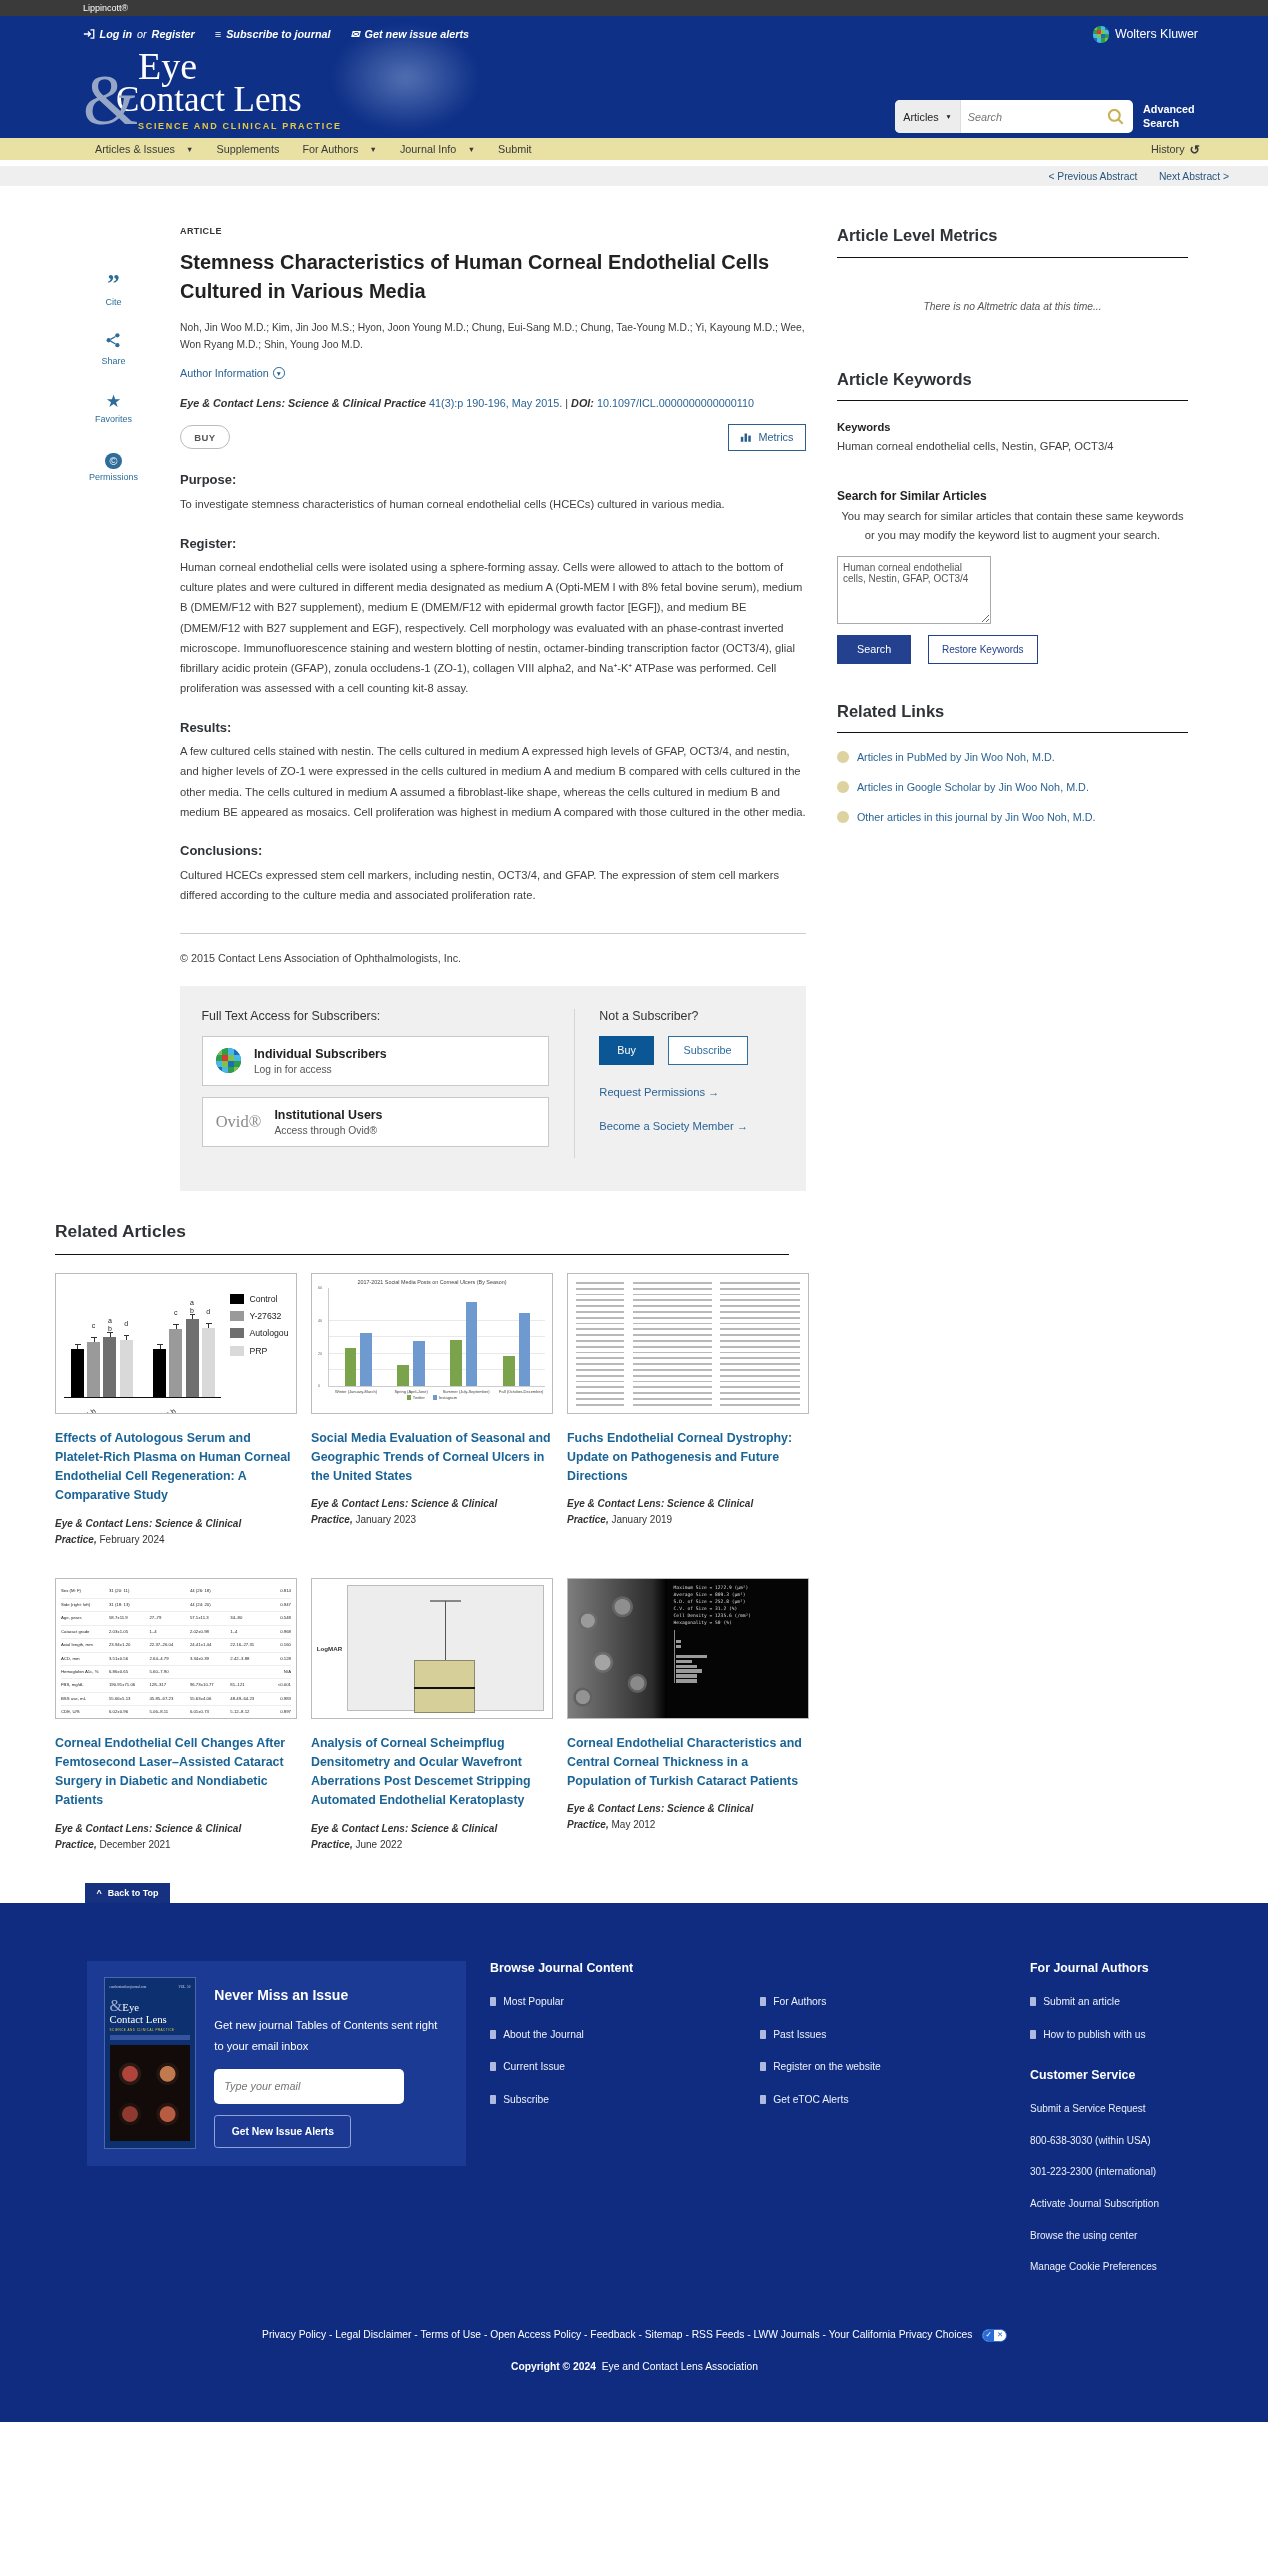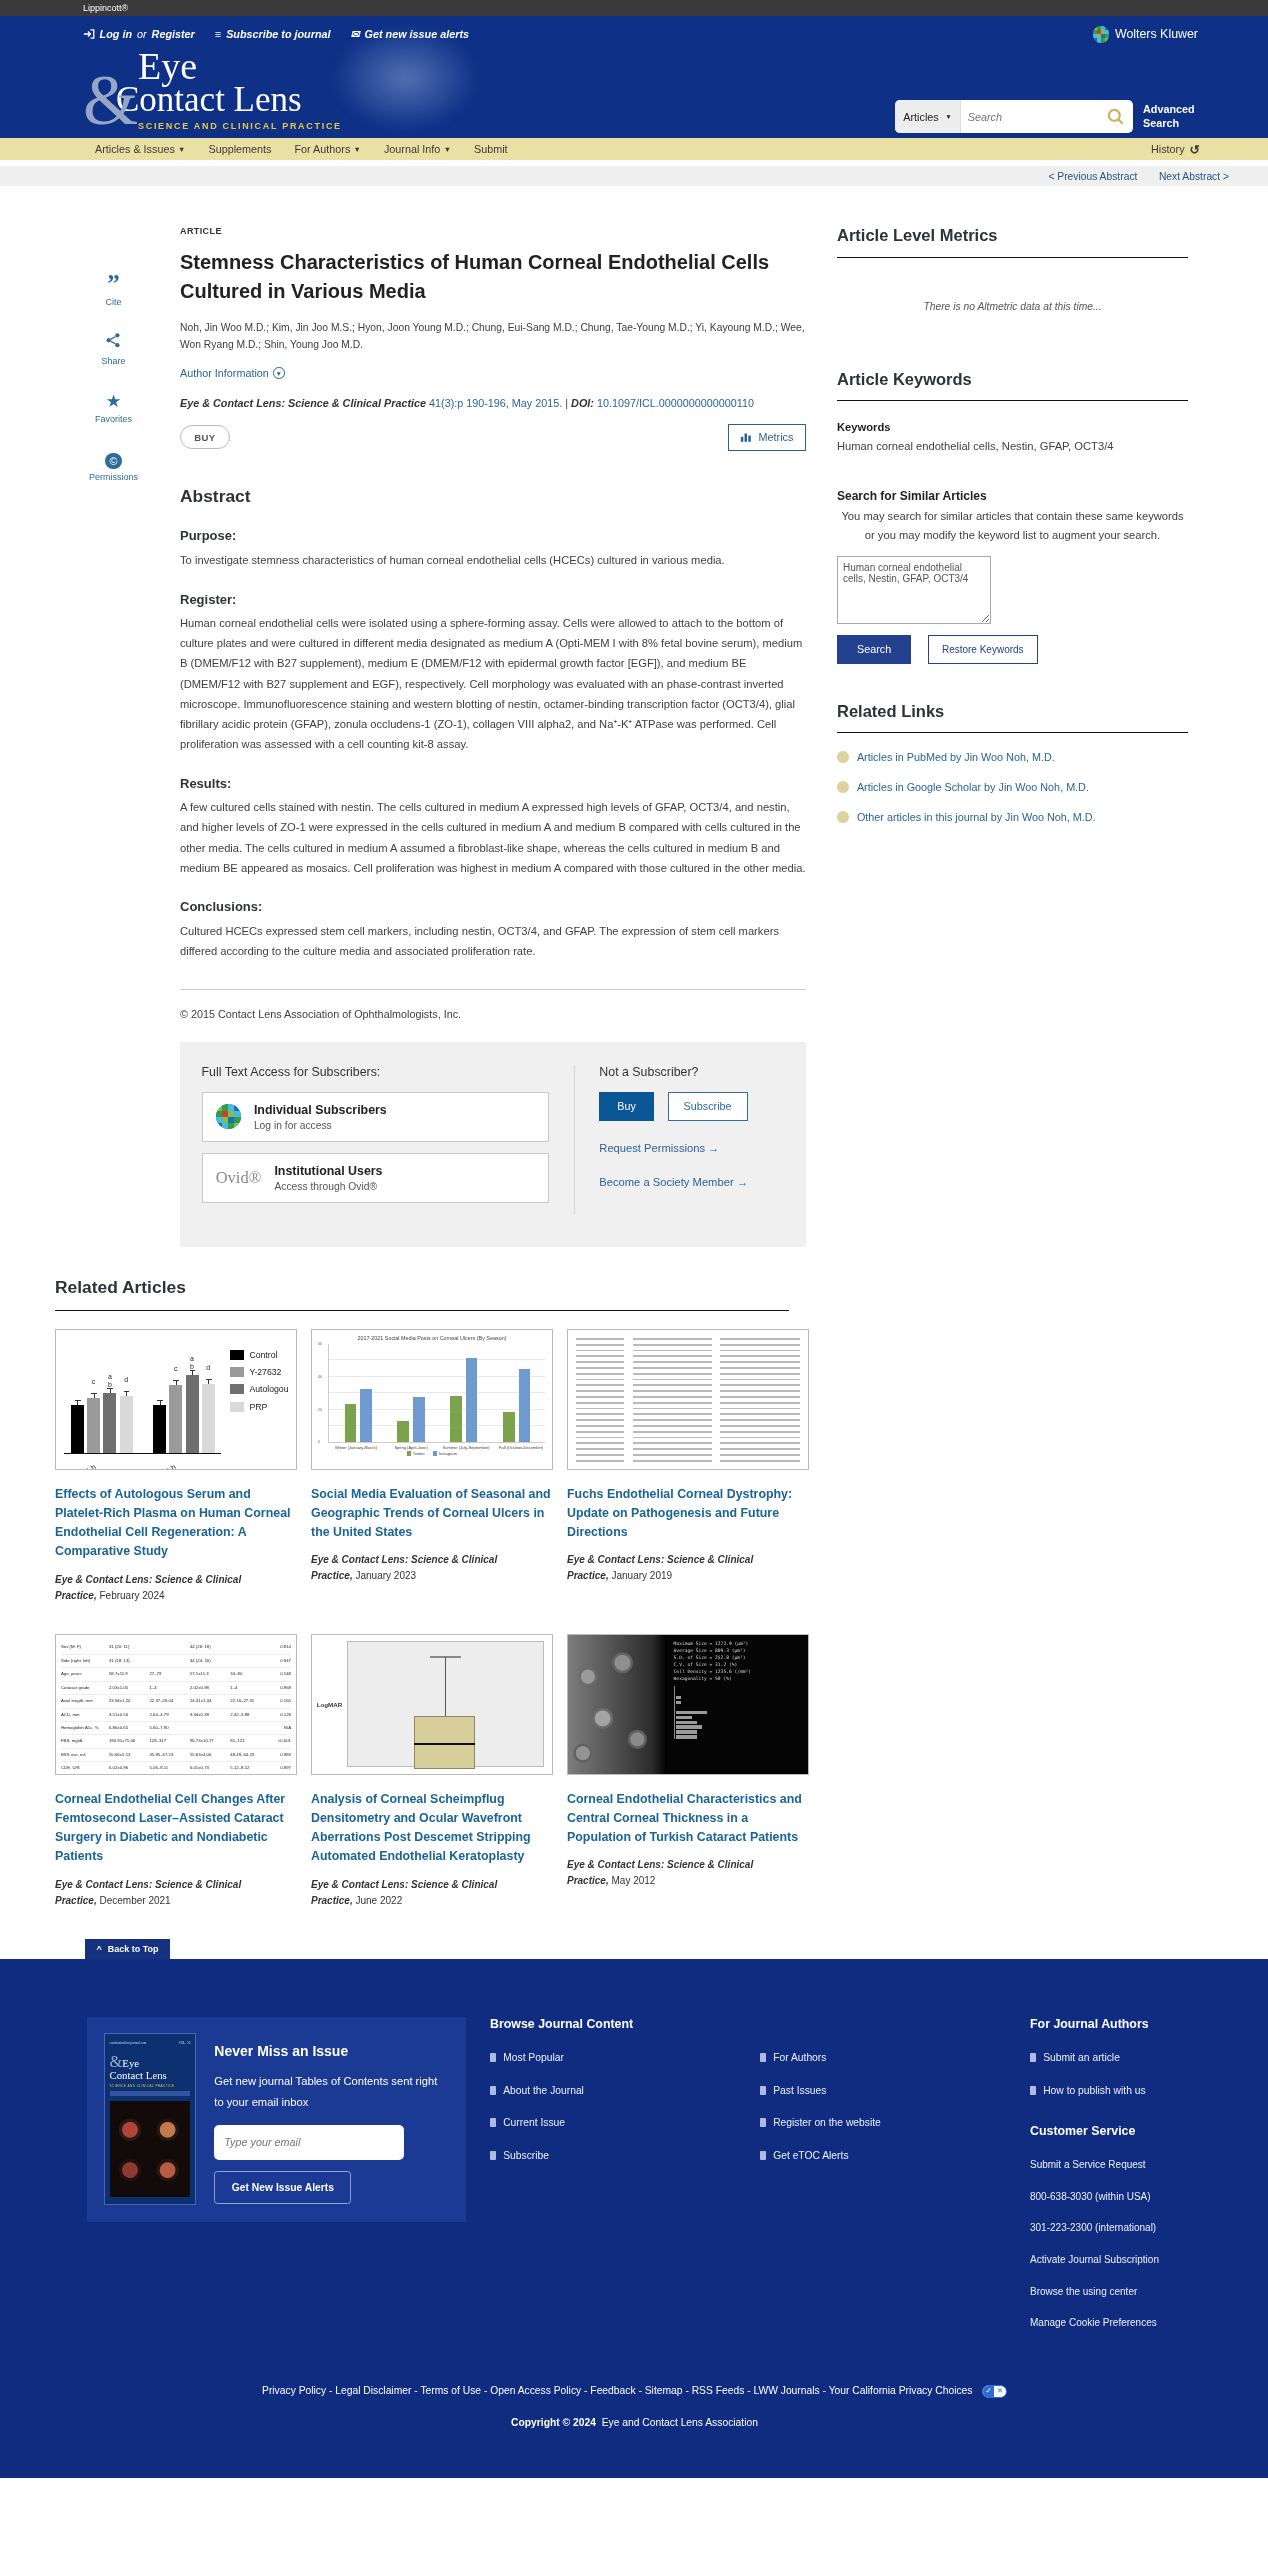--- a/index.html
+++ b/index.html
@@ -26,21 +26,21 @@
   .searchbox { display:flex; width:238px; height:33px; background:#fff; border-radius:5px; overflow:hidden; align-items:stretch; }
   .scope { display:flex; align-items:center; gap:6.6px; background:#ededed; color:#222; font-size:10.8px; padding:0 8.3px; border-right:0.8px solid #ddd; cursor:pointer; }
   .scope b { font-size:6.6px; }
   .searchbox input { border:0; outline:0; flex:1; font-size:10.8px; font-style:italic; color:#333; padding:0 6.6px; min-width:0; }
   .mag { display:flex; align-items:center; padding-right:6.6px; }
   .advs { width:60px; font-size:10.8px; font-weight:bold; line-height:1.25; }
   
   .navbar { height:22.3px; background:#e8e1a3; display:flex; align-items:center; font-size:10.8px; color:#3a3a3a; padding:0 69px 0 95px; gap:23px; }
   .navbar .grow { flex:1; }
   .navbar span.caret { font-size:7.4px; margin-left:3.3px; }
-  .navitem { cursor:pointer; display:flex; align-items:center; }
+  .navitem { cursor:pointer; display:flex; align-items:center;gap:8px; }
   .hist { display:flex; gap:5px; align-items:center; }
   .hist .ricon { font-size:12.4px; font-weight:bold; }
   .pagerbar { height:20px; margin-top:5.8px; background:#efefef; display:flex; justify-content:flex-end; align-items:center; gap:21.5px; padding-right:40px; font-size:10.3px; }
   .pagerbar a { color:#28567e; text-decoration:none; }
   
   .content { display:flex; padding:40px 41px 0 87px; }
   .rail { width:93px; padding-top:48px; }
   .rail .act { width:53px; text-align:center; color:#2e6d99; font-size:9px; margin-bottom:25px; cursor:pointer; }
   .rail .ic { display:block; height:20px; margin-bottom:3.3px; font-size:17.4px; line-height:20px; }
   .rail .cite-ic { font-family:"Liberation Serif",serif; font-weight:bold; font-size:25px; }
@@ -325,21 +325,20 @@
       <button class="metricsbtn">
         <svg width="11.6" height="11.6" viewBox="0 0 14 14">
             <rect x="1" y="7" width="3" height="6" fill="#2b5f8e"></rect>
             <rect x="5.5" y="3" width="3" height="10" fill="#2b5f8e"></rect>
             <rect x="10" y="5.5" width="3" height="7.5" fill="#2b5f8e"></rect>
           </svg>
         <span>Metrics</span>
       </button>
     </div>
 
-    <h2 class="abs-h">Abstract</h2>
     <h3 class="sec-h">Purpose:</h3>
     <p class="sec-p">To investigate stemness characteristics of human corneal endothelial cells (HCECs) cultured in various media.</p>
     <h3 class="sec-h">Register:</h3>
     <p class="sec-p">Human corneal endothelial cells were isolated using a sphere-forming assay. Cells were allowed to attach to the bottom of culture plates and were cultured in different media designated as medium A (Opti-MEM I with 8% fetal bovine serum), medium B (DMEM/F12 with B27 supplement), medium E (DMEM/F12 with epidermal growth factor [EGF]), and medium BE (DMEM/F12 with B27 supplement and EGF), respectively. Cell morphology was evaluated with an phase-contrast inverted microscope. Immunofluorescence staining and western blotting of nestin, octamer-binding transcription factor (OCT3/4), glial fibrillary acidic protein (GFAP), zonula occludens-1 (ZO-1), collagen VIII alpha2, and Na⁺-K⁺ ATPase was performed. Cell proliferation was assessed with a cell counting kit-8 assay.</p>
     <h3 class="sec-h">Results:</h3>
     <p class="sec-p">A few cultured cells stained with nestin. The cells cultured in medium A expressed high levels of GFAP, OCT3/4, and nestin, and higher levels of ZO-1 were expressed in the cells cultured in medium A and medium B compared with cells cultured in the other media. The cells cultured in medium A assumed a fibroblast-like shape, whereas the cells cultured in medium B and medium BE appeared as mosaics. Cell proliferation was highest in medium A compared with those cultured in the other media.</p>
     <h3 class="sec-h">Conclusions:</h3>
     <p class="sec-p">Cultured HCECs expressed stem cell markers, including nestin, OCT3/4, and GFAP. The expression of stem cell markers differed according to the culture media and associated proliferation rate.</p>
 
     <div class="divider"></div>

